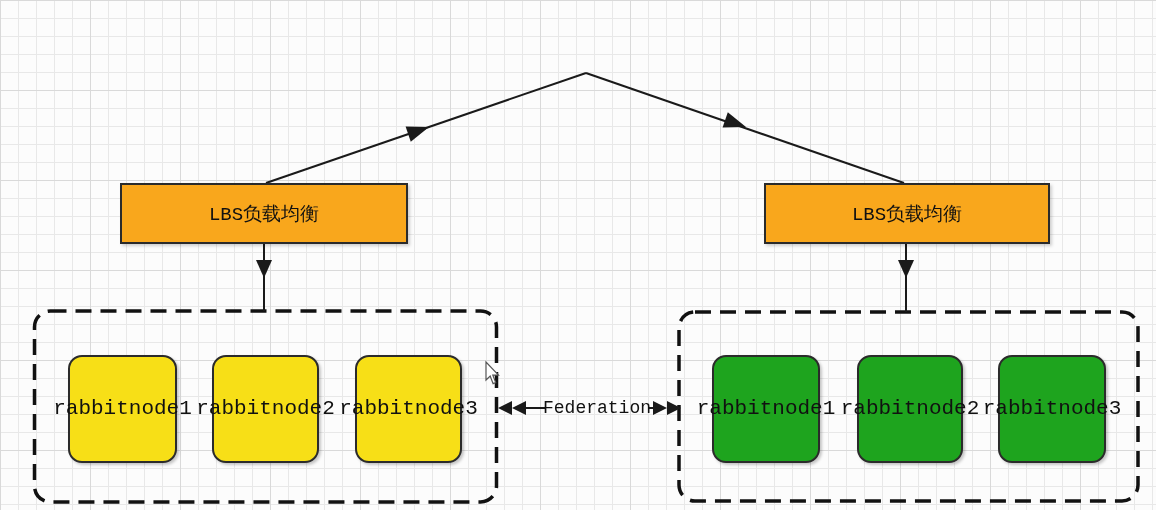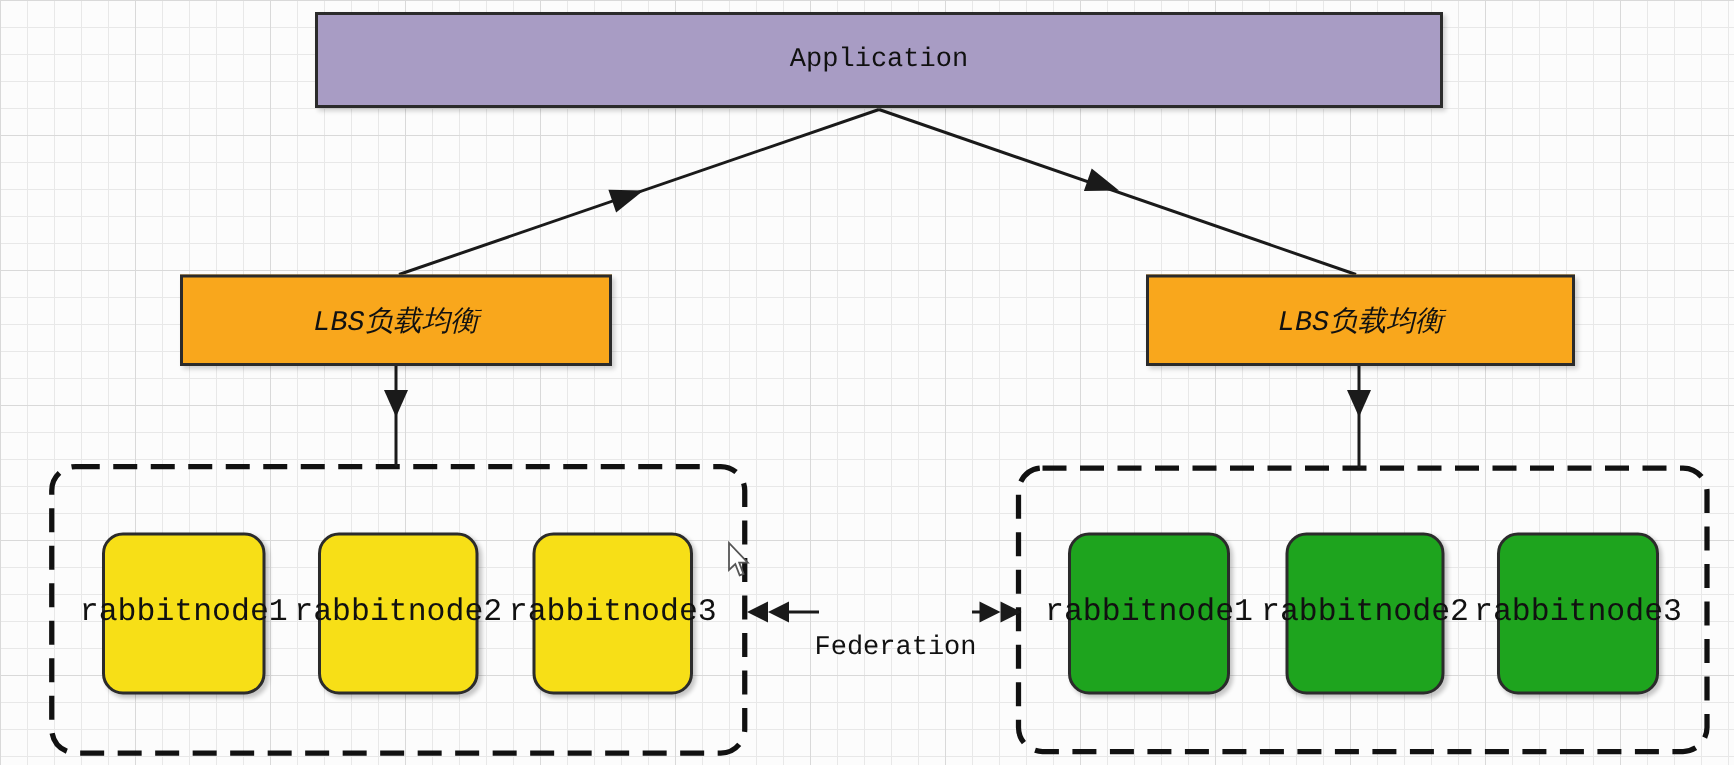--- a/index.html
+++ b/index.html
@@ -20,42 +20,42 @@
   .overlay{position:absolute;left:0;top:0;width:1156px;height:510px;pointer-events:none;}
   .box{
     position:absolute;
     display:flex;align-items:center;justify-content:center;
     border:2px solid #2b2b2b;
     box-sizing:border-box;
     box-shadow:2px 2px 3px rgba(0,0,0,.18);
     text-align:center;
   }
   .app-box{left:210px;top:8px;width:752px;height:64px;background:#a89cc4;font-size:18px;}
-  .lbs-box{background:#f9a71c;font-size:19px;font-style:italic;}
+  .lbs-box{background:#f9a71c;font-size:19px;}
   .lbs-left{left:120px;top:183px;width:288px;height:61px;}
   .lbs-right{left:764px;top:183px;width:286px;height:61px;}
   .node{
     position:absolute;top:355px;height:108px;
     border:2px solid #2b2b2b;border-radius:14px;
     box-sizing:border-box;
     box-shadow:2px 2px 3px rgba(0,0,0,.22);
     display:flex;align-items:center;justify-content:center;
     font-size:21px;line-height:34px;text-align:center;
   }
   .node-yellow{background:#f7df17;}
   .node-green{background:#1ea41e;}
   .n-l1{left:68px;width:109px;}
   .n-l2{left:212px;width:107px;}
   .n-l3{left:355px;width:107px;}
   .n-r1{left:712px;width:108px;}
   .n-r2{left:857px;width:106px;}
   .n-r3{left:998px;width:108px;}
   .federation-label{
     position:absolute;left:537px;top:396px;width:120px;height:24px;
-    font-size:18px;line-height:24px;text-align:center;white-space:nowrap;margin-top:24px;
+    font-size:18px;line-height:24px;text-align:center;white-space:nowrap;
   }
 </style>
 </head>
 <body>
 
 <div class="canvas">
 
   <svg class="overlay" viewBox="0 0 1156 510">
 
     <rect x="34.5" y="311" width="462" height="191" rx="16" fill="none" stroke="#111" stroke-width="3.5" stroke-dasharray="16 9"></rect>
@@ -86,23 +86,20 @@
       <polygon points="498,408 512,401 512,415" fill="#1a1a1a"></polygon>
       <polygon points="512,408 526,401 526,415" fill="#1a1a1a"></polygon>
       <line x1="648" y1="408" x2="656" y2="408" stroke="#1a1a1a" stroke-width="2"></line>
       <polygon points="667,408 653,401 653,415" fill="#1a1a1a"></polygon>
       <polygon points="681,408 667,401 667,415" fill="#1a1a1a"></polygon>
     </g>
 
     <path d="M486 362 L486 380 L490.2 376 L493.1 383.6 L495.7 382.6 L492.8 375.1 L498.5 375.1 Z" fill="#ffffff" stroke="#555" stroke-width="1.2"></path>
   </svg>
 
-  <div class="box app-box">
-    <span>Application</span>
-  </div>
 
   <div class="box lbs-box lbs-left">
     <span>LBS负载均衡</span>
   </div>
   <div class="box lbs-box lbs-right">
     <span>LBS负载均衡</span>
   </div>
 
   <div class="node node-yellow n-l1">
     <span>rabbit</span>

